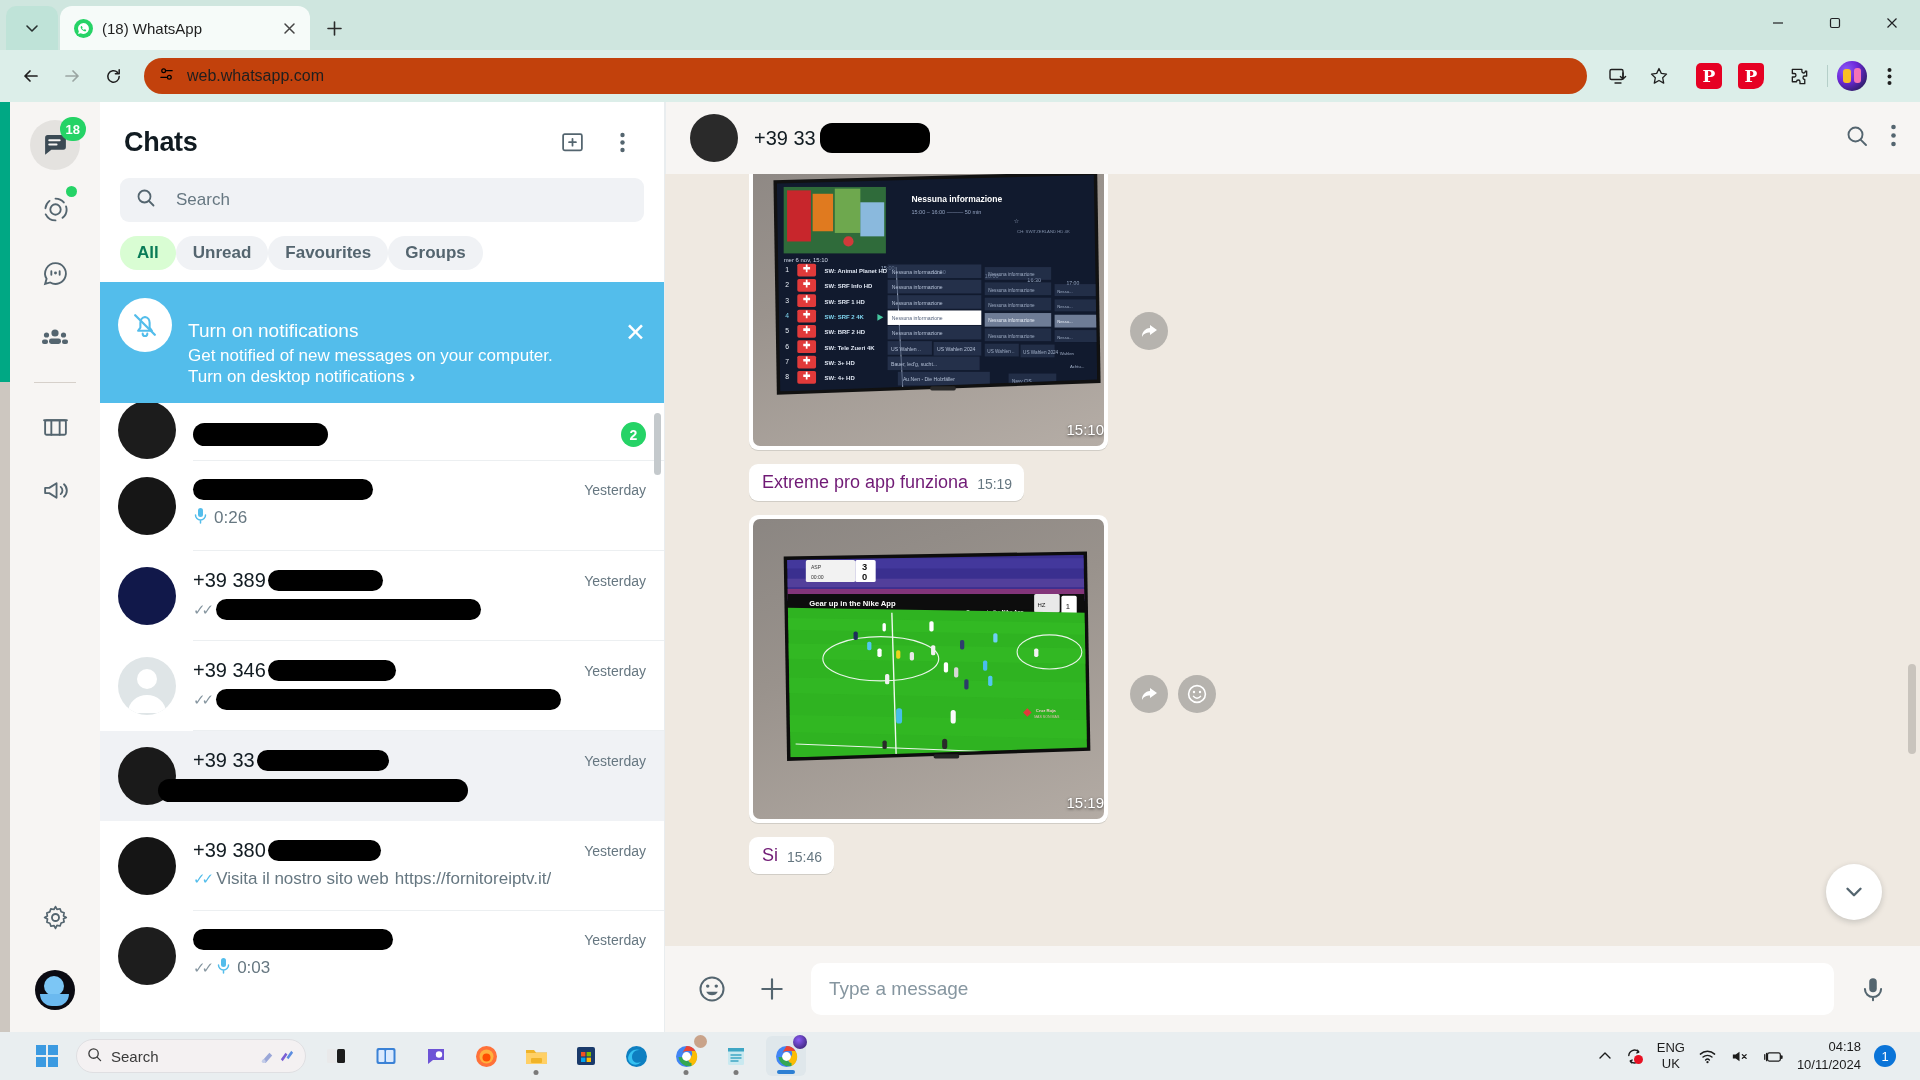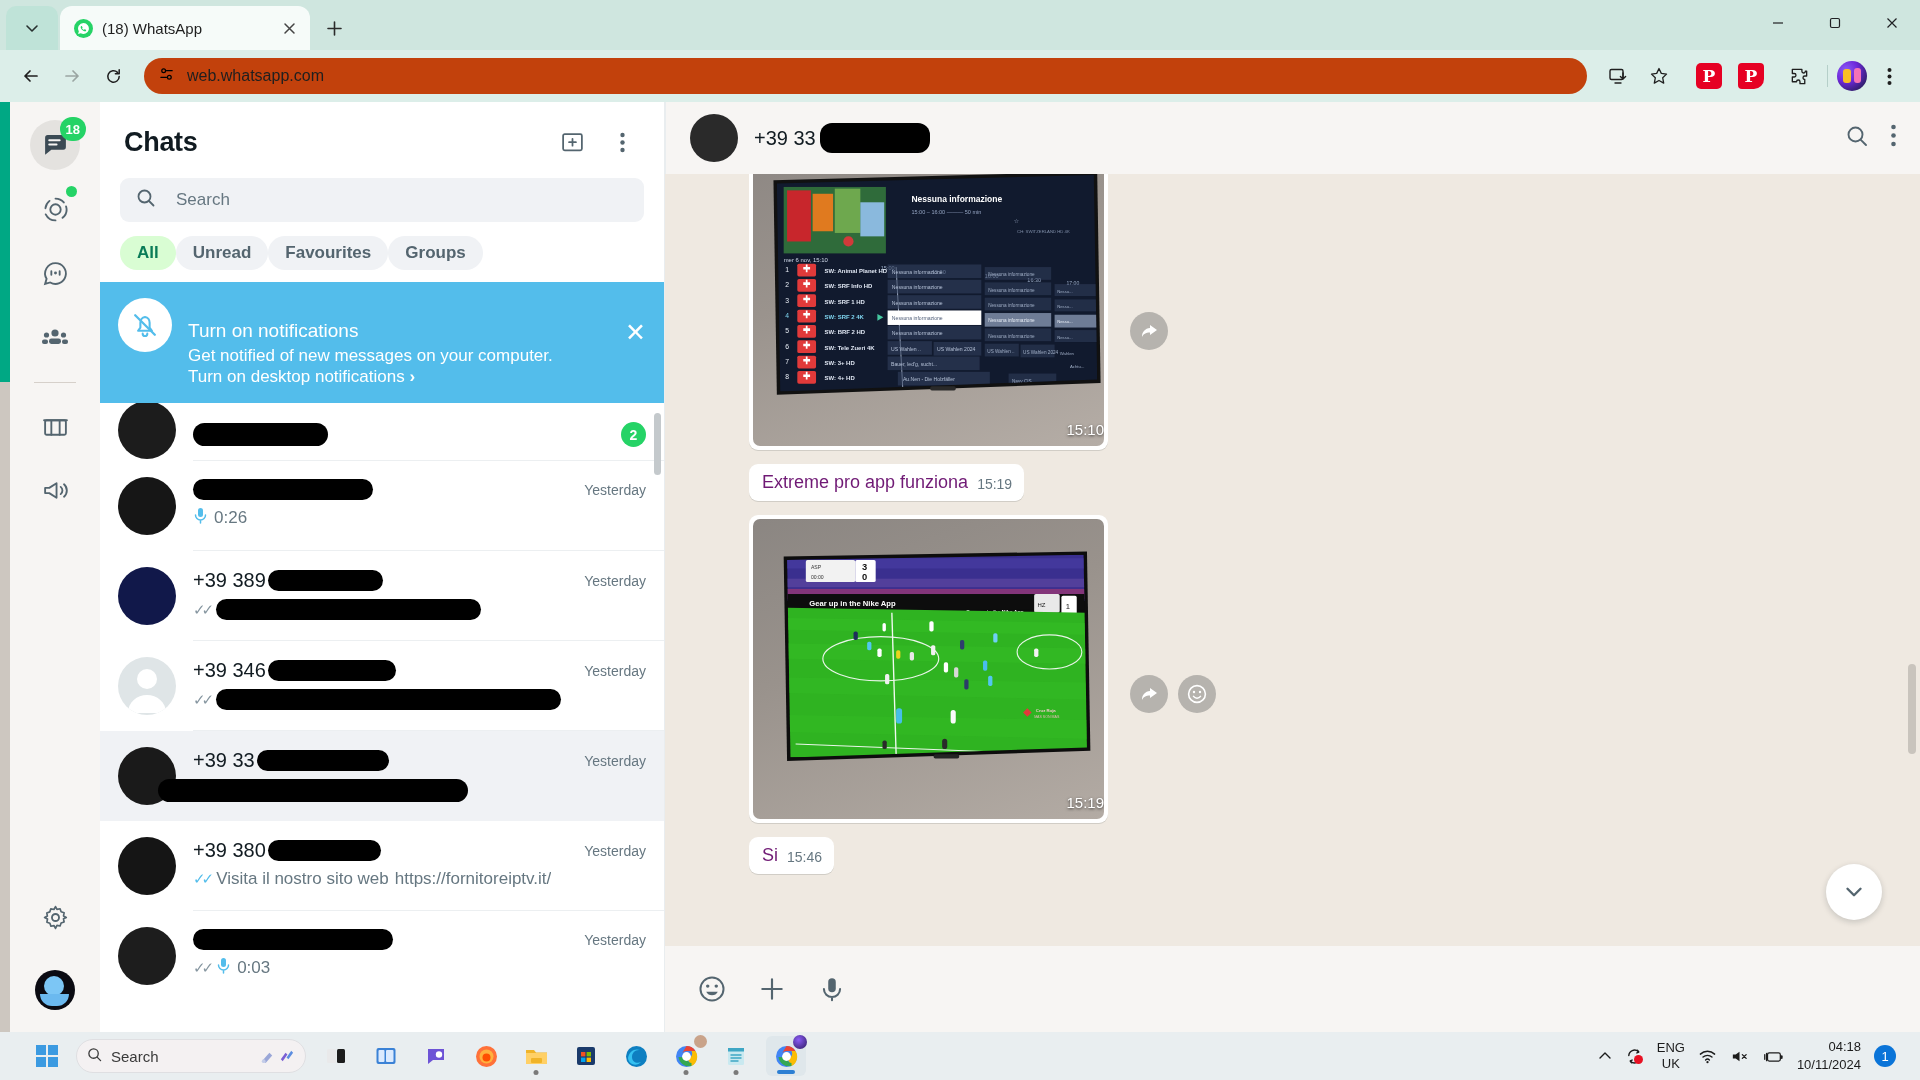--- a/index.html
+++ b/index.html
@@ -939,20 +939,23 @@
               <circle cx="9.3" cy="10.5" r="1.5" fill="currentColor"></circle>
               <circle cx="16.7" cy="10.5" r="1.5" fill="currentColor"></circle>
               <path d="M8 15.3a5.6 5.6 0 0010 0z" fill="currentColor"></path>
             </svg>
         </div>
         <div class="comp-ico">
           <svg width="28" height="28" viewBox="0 0 26 26">
               <path d="M13 4v18M4 13h18" stroke="currentColor" stroke-width="2" stroke-linecap="round"></path>
             </svg>
         </div>
+        <div class="comp-input">
+          <span class="ph">Type a message</span>
+        </div>
         <div class="comp-ico">
           <svg width="28" height="28" viewBox="0 0 26 26">
               <rect x="9.5" y="3" width="7" height="13" rx="3.5" fill="currentColor"></rect>
               <path d="M5.5 13a7.5 7.5 0 0015 0M13 20.5V23.5" stroke="currentColor" stroke-width="1.9" fill="none" stroke-linecap="round"></path>
             </svg>
         </div>
       </div>
     </div>
   </div>
 

